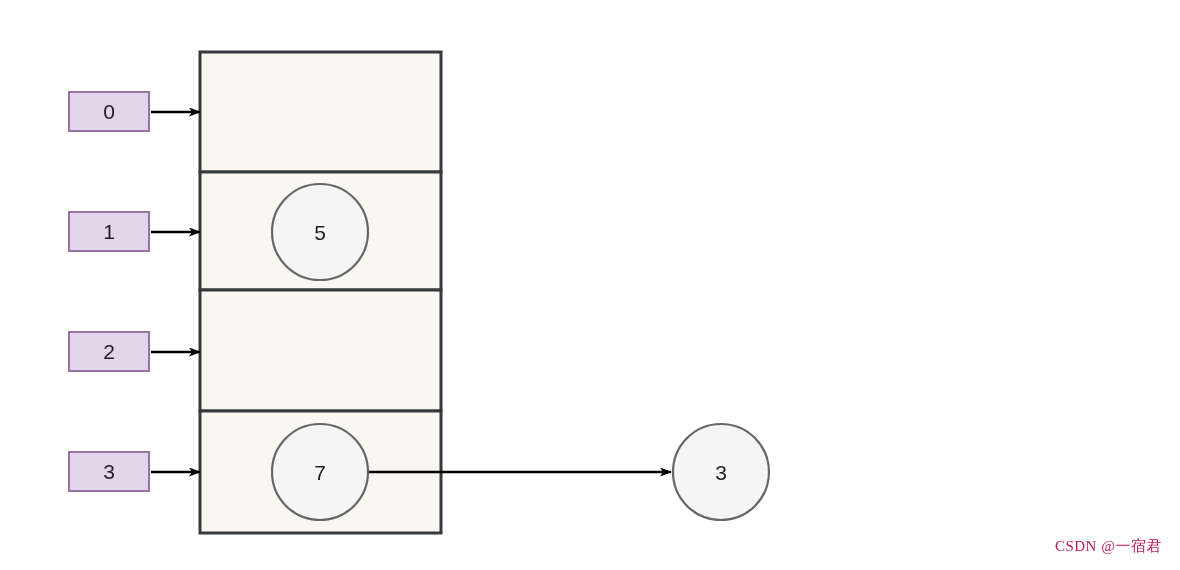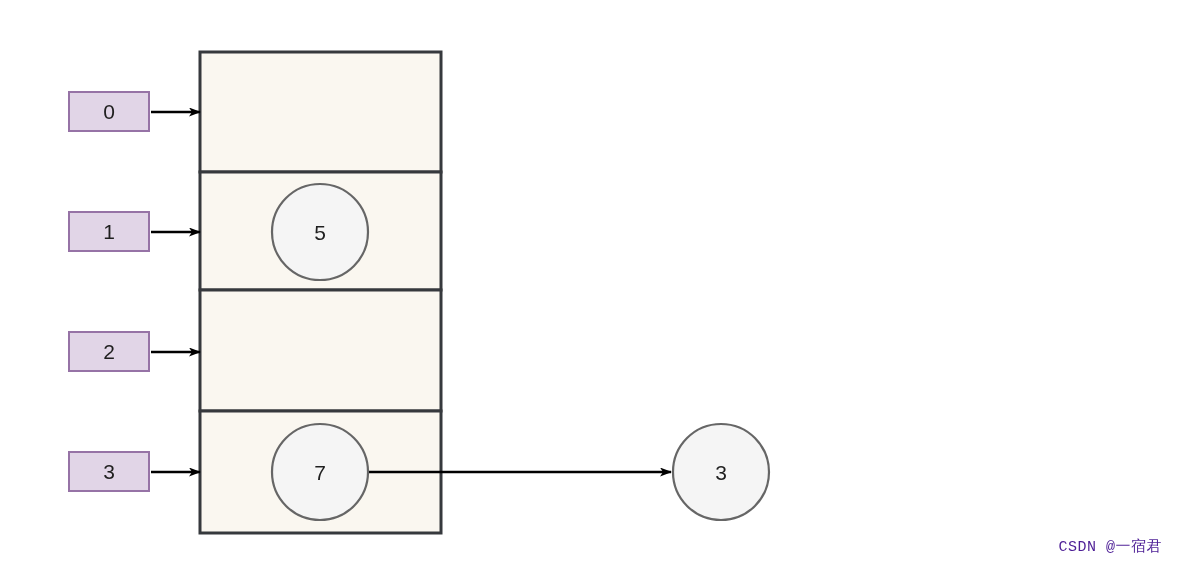--- a/index.html
+++ b/index.html
@@ -60,24 +60,24 @@
     pointer-events: none;
     font-family: "Liberation Sans", sans-serif;
   }
 
   
   .watermark {
     position: absolute;
     right: 18px;
     bottom: 14px;
     font-size: 15px;
-    color: #4c1d95;
+    color: #be185d;
     letter-spacing: 0.5px;
     white-space: nowrap;
-    font-family: Liberation Mono, monospace;
+    font-family: Liberation Serif, serif;
   }
 </style>
 </head>
 <body>
 
 <div id="canvas">
 
   <svg id="diagram-svg" viewBox="0 0 1180 570" xmlns="http://www.w3.org/2000/svg">
     <defs>
       <marker id="arrowhead" markerWidth="12" markerHeight="9" refX="11" refY="4.5" orient="auto" markerUnits="userSpaceOnUse">

